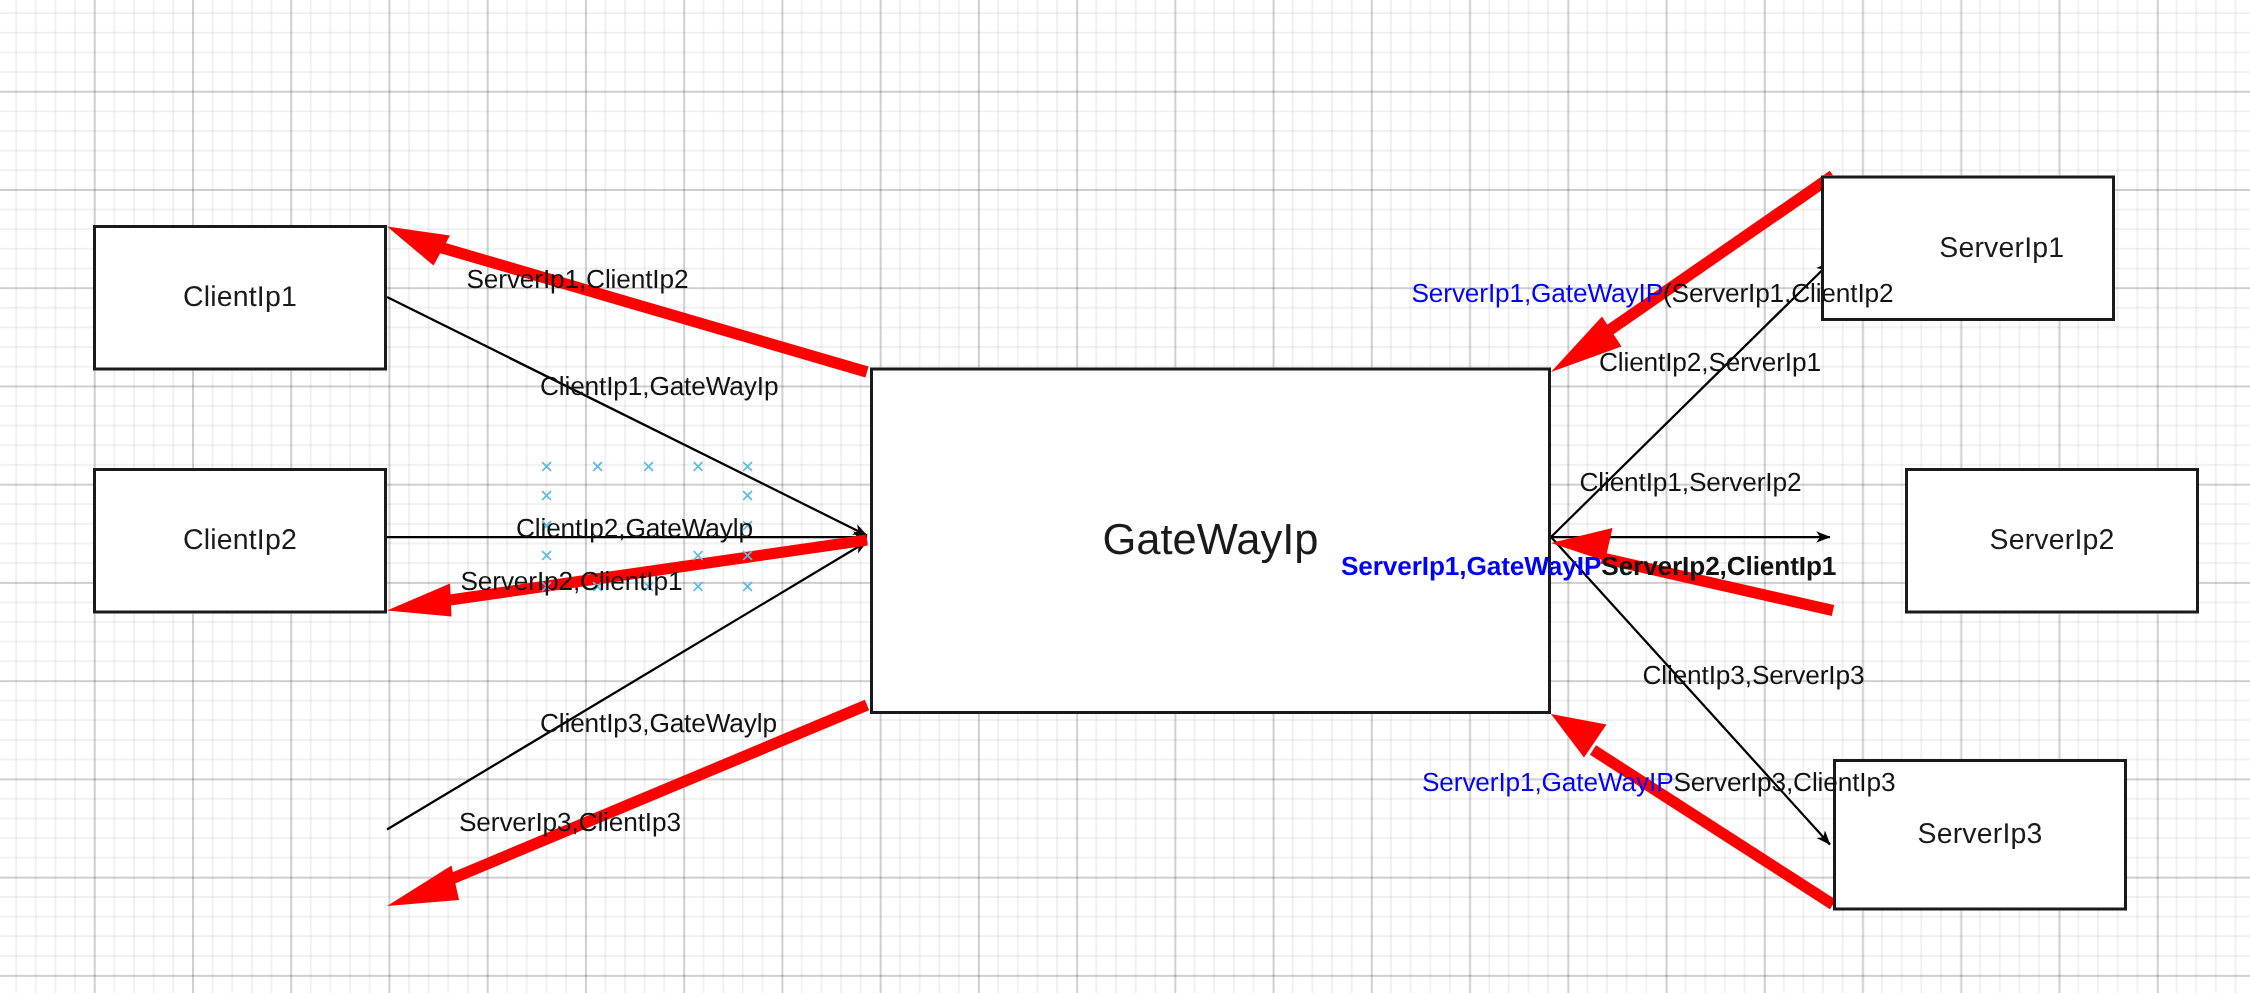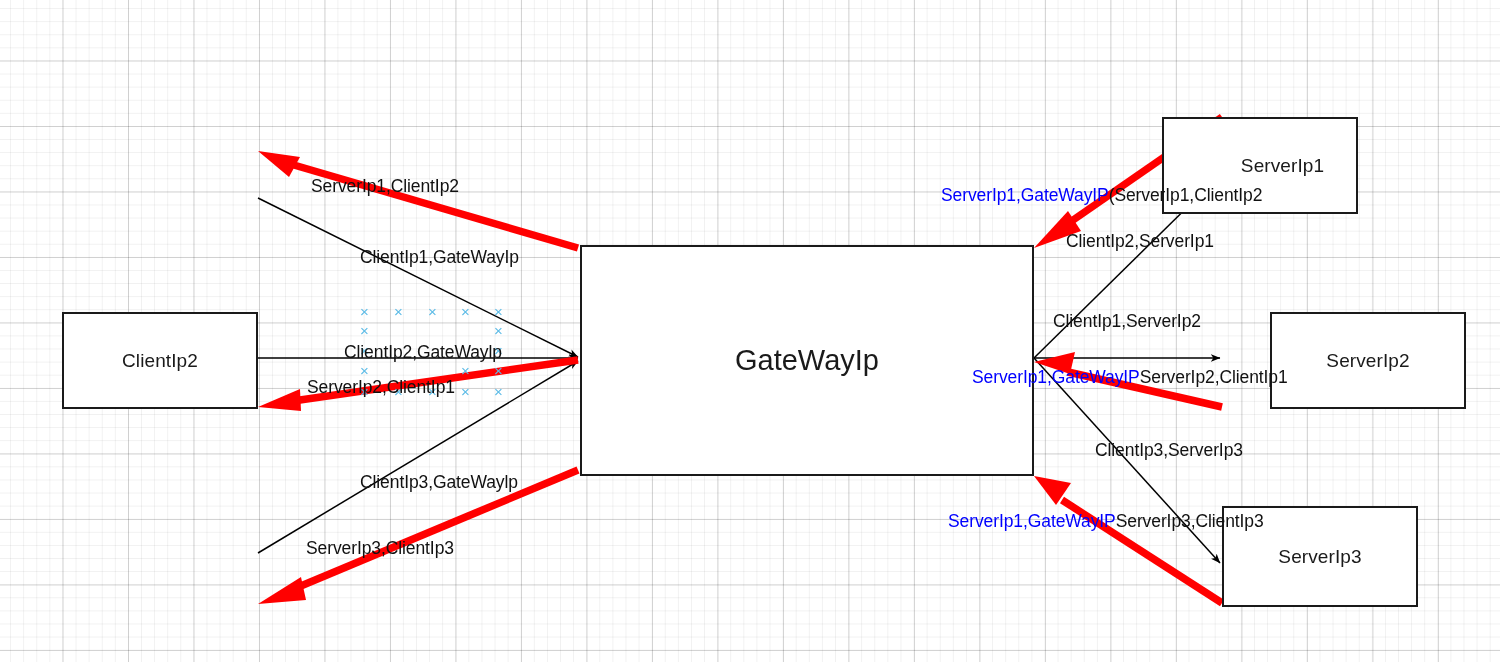--- a/index.html
+++ b/index.html
@@ -150,29 +150,32 @@
     <span class="xmark" style="left:461px; top:363px;">×</span>
     <span class="xmark" style="left:494px; top:363px;">×</span>
 
     <span class="xmark" style="left:360px; top:384px;">×</span>
     <span class="xmark" style="left:394px; top:384px;">×</span>
     <span class="xmark" style="left:428px; top:384px;">×</span>
     <span class="xmark" style="left:461px; top:384px;">×</span>
     <span class="xmark" style="left:494px; top:384px;">×</span>
   </div>
 
+  <div class="node-box" style="left:62px; top:150px; width:196px; height:97px;">
+    <span class="node-label">ClientIp1</span>
+  </div>
   <div class="node-box" style="left:62px; top:312px; width:196px; height:97px;">
     <span class="node-label">ClientIp2</span>
   </div>
 
   <div class="gw-box" style="left:580px; top:245px; width:454px; height:231px;">
     <span class="gw-label">GateWayIp</span>
   </div>
 
-  <div class="node-box" style="left:1162px; top:117px; width:196px; height:97px;padding-left:45px;">
+  <div class="node-box" style="left:1214px; top:117px; width:196px; height:97px;padding-left:45px;">
     <span class="node-label">ServerIp1</span>
   </div>
   <div class="node-box" style="left:1222px; top:312px; width:196px; height:97px;margin-left:48px;">
     <span class="node-label">ServerIp2</span>
   </div>
   <div class="node-box" style="left:1222px; top:506px; width:196px; height:101px;">
     <span class="node-label">ServerIp3</span>
   </div>
 
   <div class="edge-label" style="left:311px; top:176px;">ServerIp1,ClientIp2</div>
@@ -181,18 +184,18 @@
   <div class="edge-label" style="left:344px; top:342px;">ClientIp2,GateWaylp</div>
   <div class="edge-label" style="left:307px; top:377px;">ServerIp2,ClientIp1</div>
 
   <div class="edge-label" style="left:360px; top:472px;">ClientIp3,GateWaylp</div>
   <div class="edge-label" style="left:306px; top:538px;">ServerIp3,ClientIp3</div>
 
   <div class="edge-label" style="left:941px; top:185px;"><span class="blue">ServerIp1,GateWayIP</span><span>(ServerIp1,ClientIp2</span></div>
   <div class="edge-label" style="left:1066px; top:231px;">ClientIp2,ServerIp1</div>
 
   <div class="edge-label" style="left:1053px; top:311px;">ClientIp1,ServerIp2</div>
-  <div class="edge-label" style="left:972px; top:367px;"><span class="blue">ServerIp1,GateWayIP</span><span>ServerIp2,ClientIp1</span></div>
+  <div class="edge-label" style="left:894px; top:367px;font-weight:bold;"><span class="blue">ServerIp1,GateWayIP</span><span>ServerIp2,ClientIp1</span></div>
 
   <div class="edge-label" style="left:1095px; top:440px;">ClientIp3,ServerIp3</div>
   <div class="edge-label" style="left:948px; top:511px;"><span class="blue">ServerIp1,GateWayIP</span><span>ServerIp3,ClientIp3</span></div>
 
 </div>
 
 </body></html>

